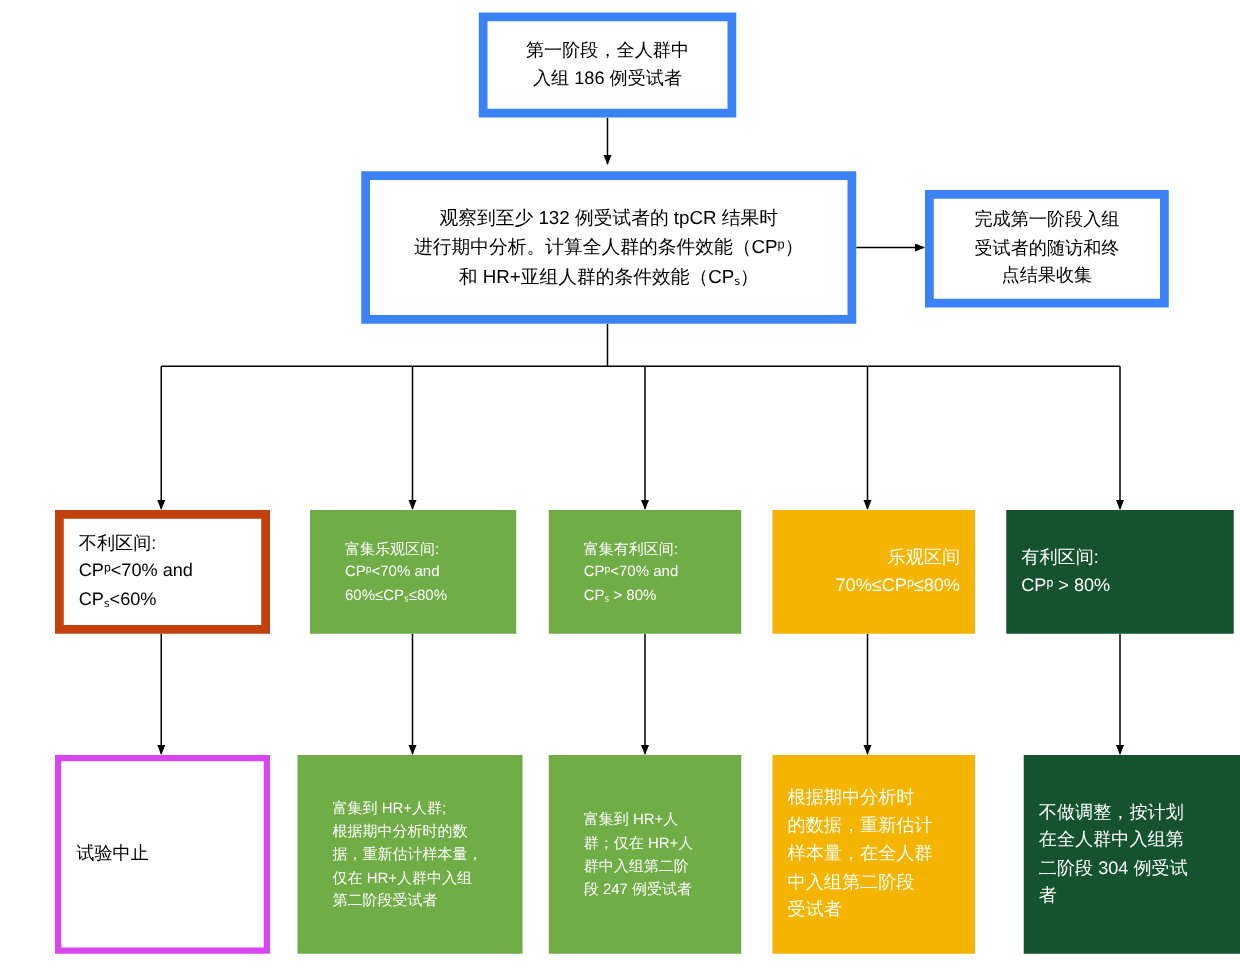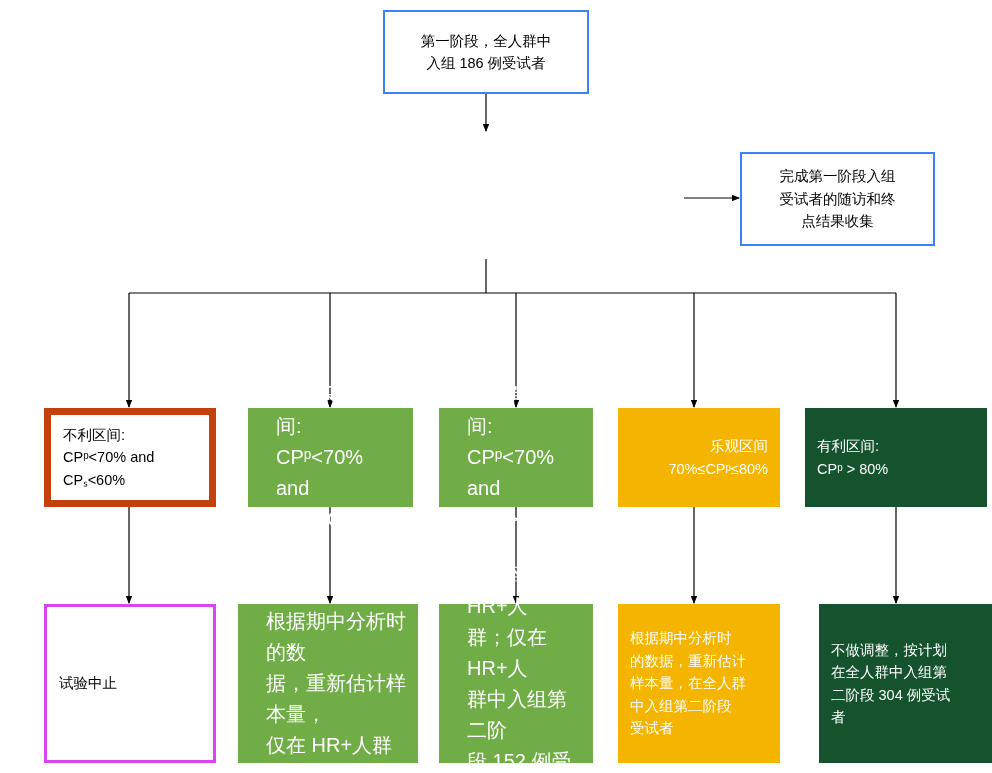--- a/index.html
+++ b/index.html
@@ -35,44 +35,44 @@
     line-height: 1.55;
     white-space: pre-line;
   }
   .node .txt {
     white-space: pre-line;
     display: block;
   }
   
   .box-blue {
     background: #ffffff;
-    border: 2px solid #3b82f6;
+    border: 7px solid #3b82f6;
     color: #000000;
     font-size: 14.5px;
     text-align: center;
   }
   .box-blue-left {
     background: #ffffff;
     border: 7px solid #c2410c;
     color: #000000;
     font-size: 14.5px;
     text-align: left;
   }
   .box-plain {
     background: #ffffff;
-    border: 3px solid #d946ef;
+    border: 5px solid #d946ef;
     color: #000000;
     font-size: 14.5px;
     text-align: left;
   }
   .box-green {
     background: #70ad47;
     border: none;
     color: #ffffff;
-    font-size: 20px;
+    font-size: 12px;
     text-align: left;
     padding-left: 28px;
   }
   .box-yellow {
     background: #f5b400;
     border: none;
     color: #ffffff;
     font-size: 14.5px;
     text-align: left;
   }
@@ -115,20 +115,25 @@
     <line x1="516" y1="507" x2="516" y2="603" stroke="#000000" stroke-width="1.2" marker-end="url(#arrow)"></line>
     <line x1="694" y1="507" x2="694" y2="603" stroke="#000000" stroke-width="1.2" marker-end="url(#arrow)"></line>
     <line x1="896" y1="507" x2="896" y2="603" stroke="#000000" stroke-width="1.2" marker-end="url(#arrow)"></line>
   </svg>
 
   <div class="node box-blue" style="left:383px; top:10px; width:206px; height:84px;">
     <span class="txt">第一阶段，全人群中
 入组 186 例受试者</span>
   </div>
 
+  <div class="node box-blue center-text" style="left:289px; top:137px; width:396px; height:122px; font-size:15px;">
+    <span class="txt">观察到至少 132 例受试者的 tpCR 结果时
+进行期中分析。计算全人群的条件效能（CPᵖ）
+和 HR+亚组人群的条件效能（CPₛ）</span>
+  </div>
 
   <div class="node box-blue center-text" style="left:740px; top:152px; width:195px; height:94px;">
     <span class="txt">完成第一阶段入组
 受试者的随访和终
 点结果收集</span>
   </div>
 
   <div class="node box-blue-left" style="left:44px; top:408px; width:172px; height:99px;">
     <span class="txt">不利区间:
 CPᵖ&lt;70% and
@@ -166,21 +171,21 @@
 根据期中分析时的数
 据，重新估计样本量，
 仅在 HR+人群中入组
 第二阶段受试者</span>
   </div>
 
   <div class="node box-green" style="left:439px; top:604px; width:154px; height:159px;">
     <span class="txt">富集到 HR+人
 群；仅在 HR+人
 群中入组第二阶
-段 152 例受试者</span>
+段 247 例受试者</span>
   </div>
 
   <div class="node box-yellow" style="left:618px; top:604px; width:162px; height:159px;font-family:Liberation Serif, serif;">
     <span class="txt">根据期中分析时
 的数据，重新估计
 样本量，在全人群
 中入组第二阶段
 受试者</span>
   </div>
 

